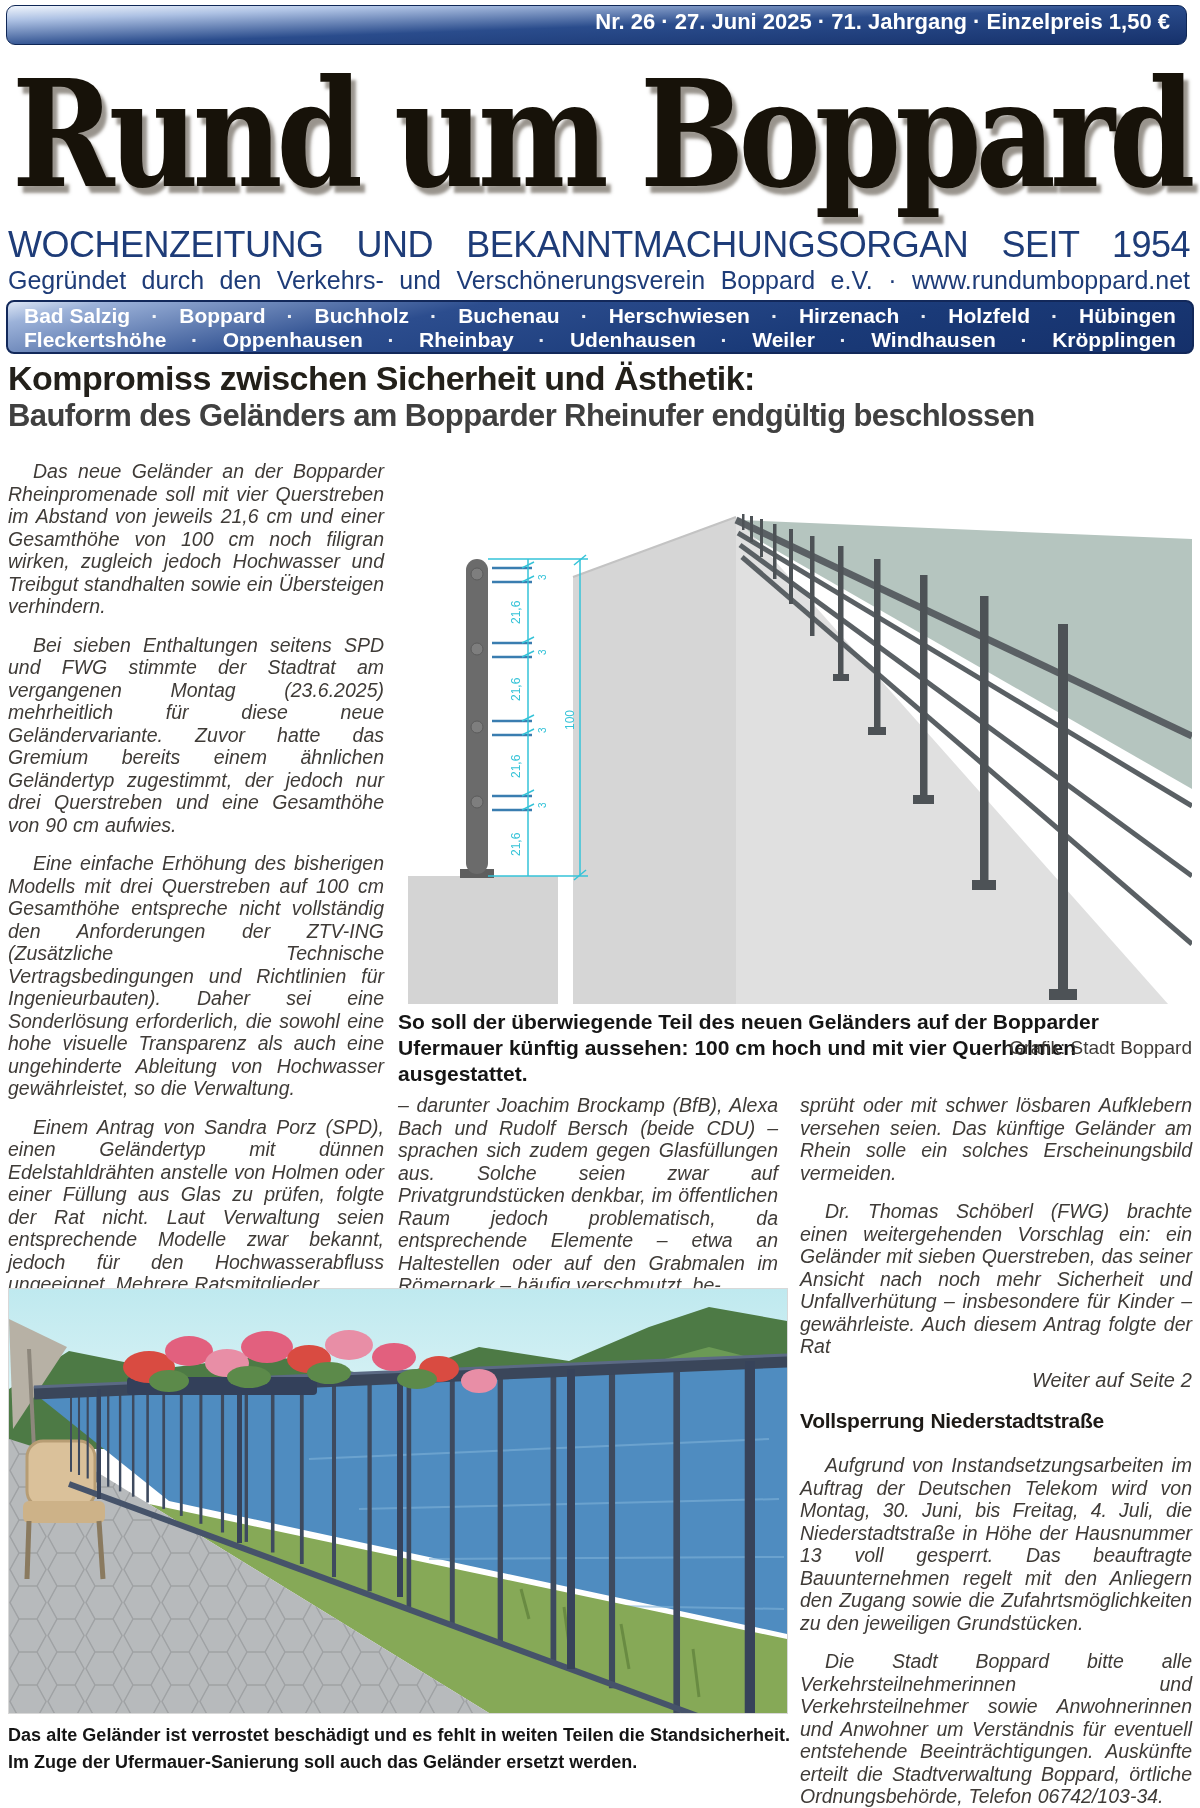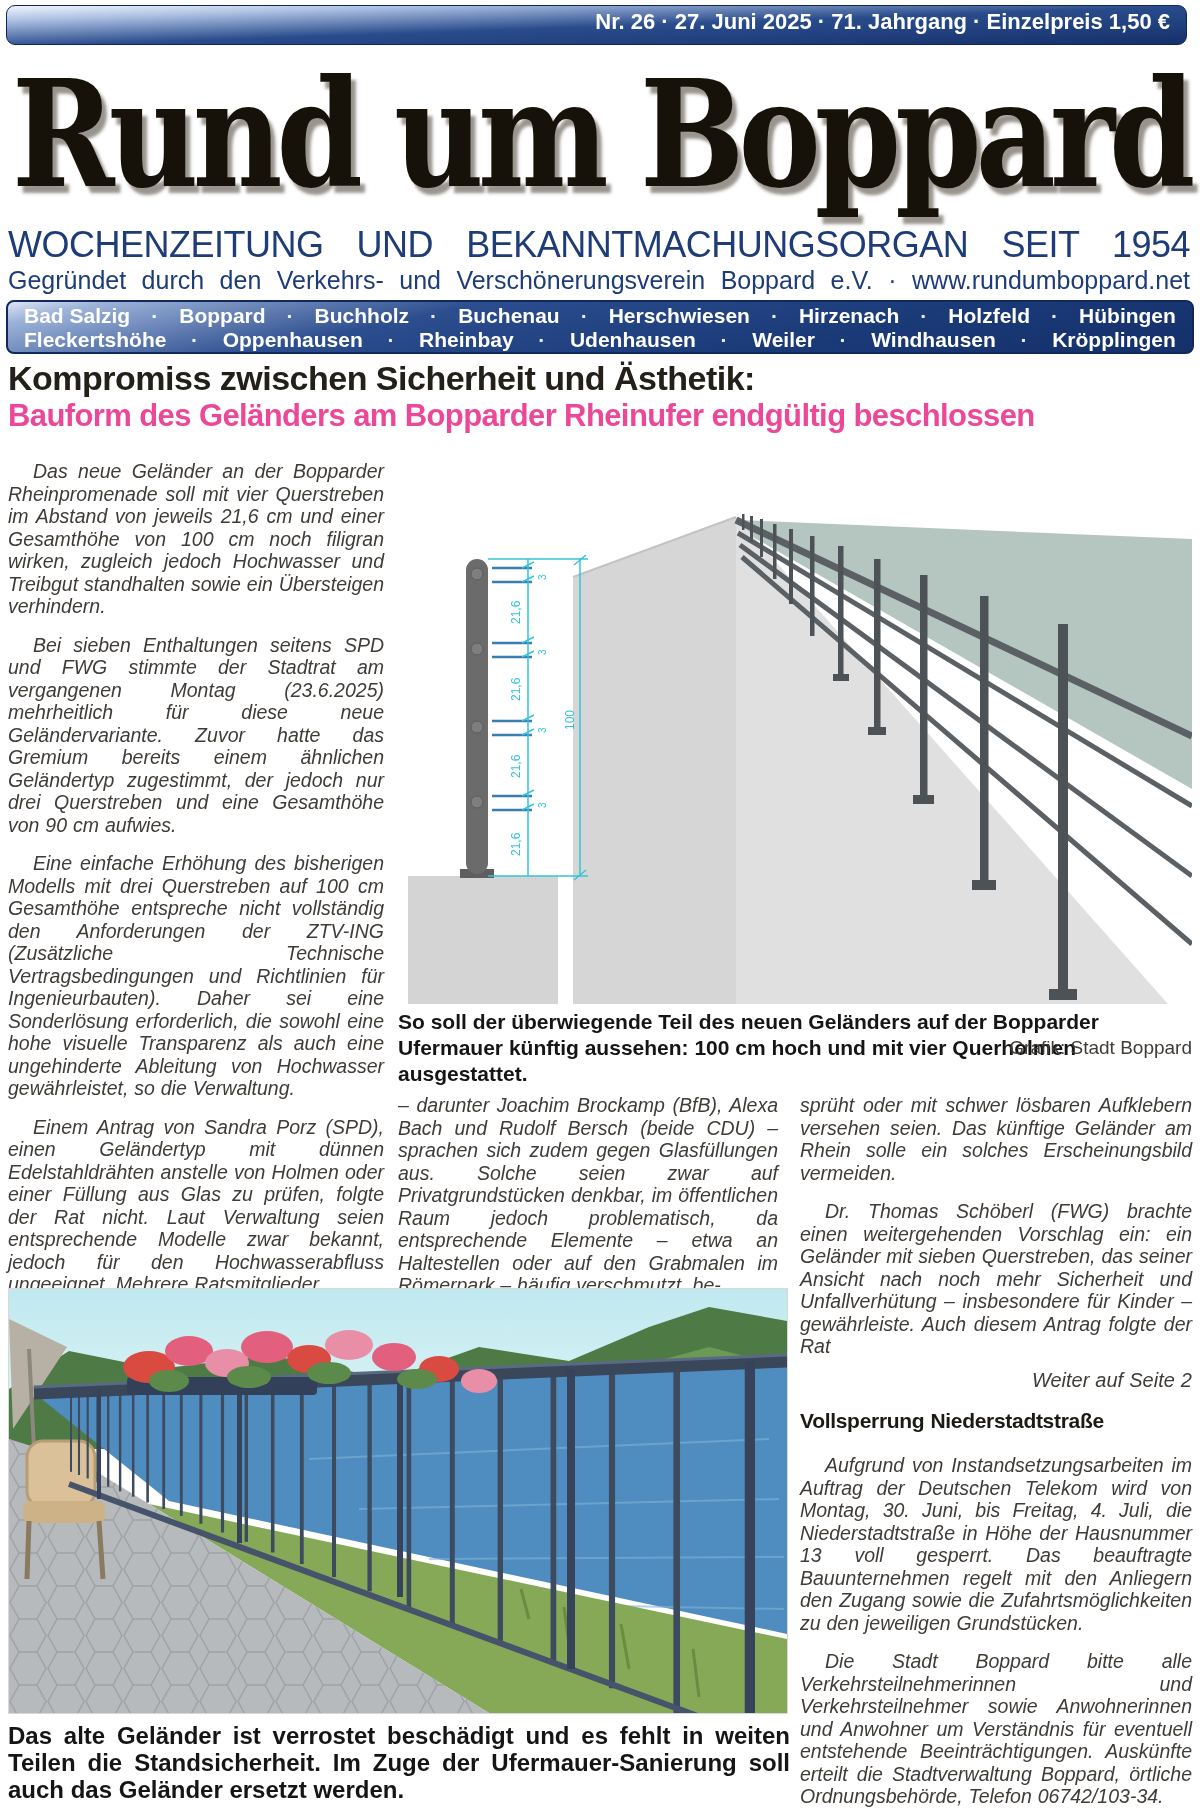--- a/index.html
+++ b/index.html
@@ -30,21 +30,21 @@
     border:2px solid #12285a;box-sizing:border-box;
     background:linear-gradient(168deg,#dce6f5 0%,#9cb2d9 7%,#2c4d8e 34%,#1a3a78 68%,#15306a 100%);
     color:#fff;font-weight:bold;font-size:21px;padding:2px 16px;}
   .nav-row{display:flex;justify-content:space-between;align-items:center;height:24px;line-height:24px;gap:20px;}
   .nav-sep{opacity:.9;font-weight:bold;}
 
   
   .kicker{left:8px;right:8px;top:360px;font-size:34px;line-height:37px;font-weight:bold;
     color:#23201a;letter-spacing:-.5px;}
   .headline{left:8px;right:8px;top:399px;font-size:31px;line-height:34px;font-weight:bold;
-    color:#ec4899;letter-spacing:-.6px;}
+    color:#404040;letter-spacing:-.6px;}
 
   
   .bodytext{font-size:19.5px;line-height:22.5px;text-align:justify;color:#3f3b37;
     hyphens:auto;-webkit-hyphens:auto;word-spacing:.5px;}
   .bodytext p{margin:16px 0 11px 0;text-indent:25px;font-style:italic;}
   .bodytext p.noindent{text-indent:0;}
   .col-left{left:8px;top:444px;width:376px;}
   .col-mid{left:398px;top:1078px;width:380px;}
   .col-right{left:800px;top:1078px;width:392px;}
   .continuation{text-align:right;font-style:italic;margin:0 0 12px 0;font-size:20px;}
@@ -53,21 +53,21 @@
 
   
   .figure{left:398px;top:444px;width:794px;height:560px;background:#fff;}
   .fig-caption{left:398px;top:1009px;width:794px;font-size:21px;line-height:26px;
     font-weight:bold;color:#151515;text-align:left;}
   .fig-credit{position:absolute;right:0;top:26px;font-weight:normal;font-size:19px;color:#3f3b37;}
   .fig-caption-text{display:block;padding-right:0;}
 
   
   .photo{left:8px;top:1288px;width:780px;height:426px;border:1px solid #d8d8d8;box-sizing:border-box;}
-  .photo-caption{left:8px;top:1722px;width:782px;font-size:24px;line-height:27px;
+  .photo-caption{left:8px;top:1722px;width:782px;font-size:18px;line-height:27px;
     font-weight:bold;color:#151515;text-align:justify;}
 </style>
 </head>
 <body>
 
 <div class="abs edition-bar">
   <span>Nr. 26 · 27. Juni 2025 · 71. Jahrgang · Einzelpreis 1,50 €</span>
 </div>
 
 <div class="abs masthead">

